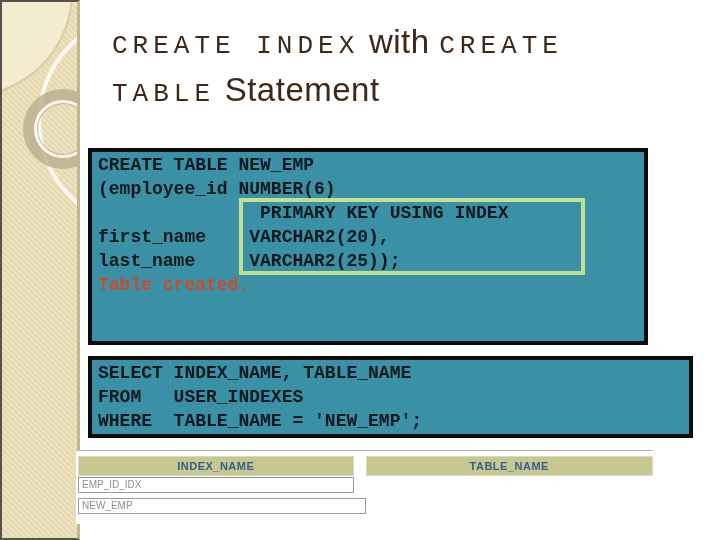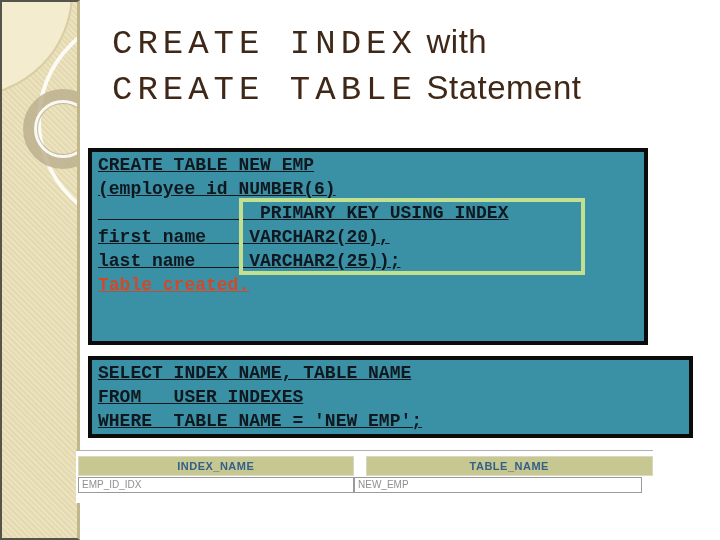--- a/index.html
+++ b/index.html
@@ -17,42 +17,42 @@
   .circle-white{position:absolute;left:35px;top:10px;width:210px;height:210px;border-radius:50%;
                 border:4px solid rgba(255,255,255,0.85);}
   .ring{position:absolute;left:21px;top:87px;width:50px;height:50px;border-radius:50%;
         border:15px solid rgba(186,174,140,0.8);}
   .ring-inner-white{position:absolute;left:32px;top:98px;width:52px;height:52px;border-radius:50%;
         border:3px solid rgba(255,255,255,0.9);}
 
   
   .title{position:absolute;left:112px;top:20px;width:480px;margin:0;font-weight:normal;
          color:#3F2817;line-height:43px;}
-  .title .mono{font-family:"Liberation Mono",monospace;font-size:34px;letter-spacing:5px;text-align:center;}
+  .title .mono{font-family:"Liberation Mono",monospace;font-size:26px;letter-spacing:5px;text-align:center;}
   .title .sans{font-family:"Liberation Sans",sans-serif;font-size:33px;letter-spacing:0.5px;}
 
   
   .code-block{position:absolute;box-sizing:border-box;background:#3A91A6;border:4px solid #0b0b0b;
               font-family:"Liberation Mono",monospace;font-weight:bold;font-size:18px;line-height:24px;
               color:#10181F;overflow:hidden;}
   .block1{left:88px;top:148px;width:560px;height:197px;padding:1px 0 0 6px;}
   .block2{left:88px;top:356px;width:605px;height:82px;padding:1px 0 0 6px;}
-  .code-line{white-space:pre;text-decoration:underline;}
+  .code-line{white-space:pre;}
   .status{color:#D04A2A;}
   .highlight-box{position:absolute;left:239px;top:198px;width:346px;height:77px;box-sizing:border-box;
                  border:4px solid #C2E090;}
 
   
   .result-panel{position:absolute;left:76px;top:450px;width:575px;background:#ffffff;
                 border-top:1px solid #b0b0b0;padding:5px 0 10px 2px;}
   .result-header{display:flex;gap:12px;margin-bottom:1px;}
   .hcell{box-sizing:border-box;height:20px;background:#C7C792;border:1px solid #d9d9c2;
          color:#336088;font-weight:bold;font-size:11px;letter-spacing:0.5px;
          text-align:center;line-height:18px;}
-  .result-row{display:flex;}
+  .result-row{display:flex;gap:5px;flex-direction:column;}
   .dcell{box-sizing:border-box;height:16px;background:#ffffff;border:1px solid #9a9a9a;
          font-size:10px;color:#8f8f8f;line-height:14px;padding-left:3px;}
   .c1{width:276px;}
   .c2{width:288px;}
 </style>
 </head>
 <body>
 
 <div class="slide">
 

